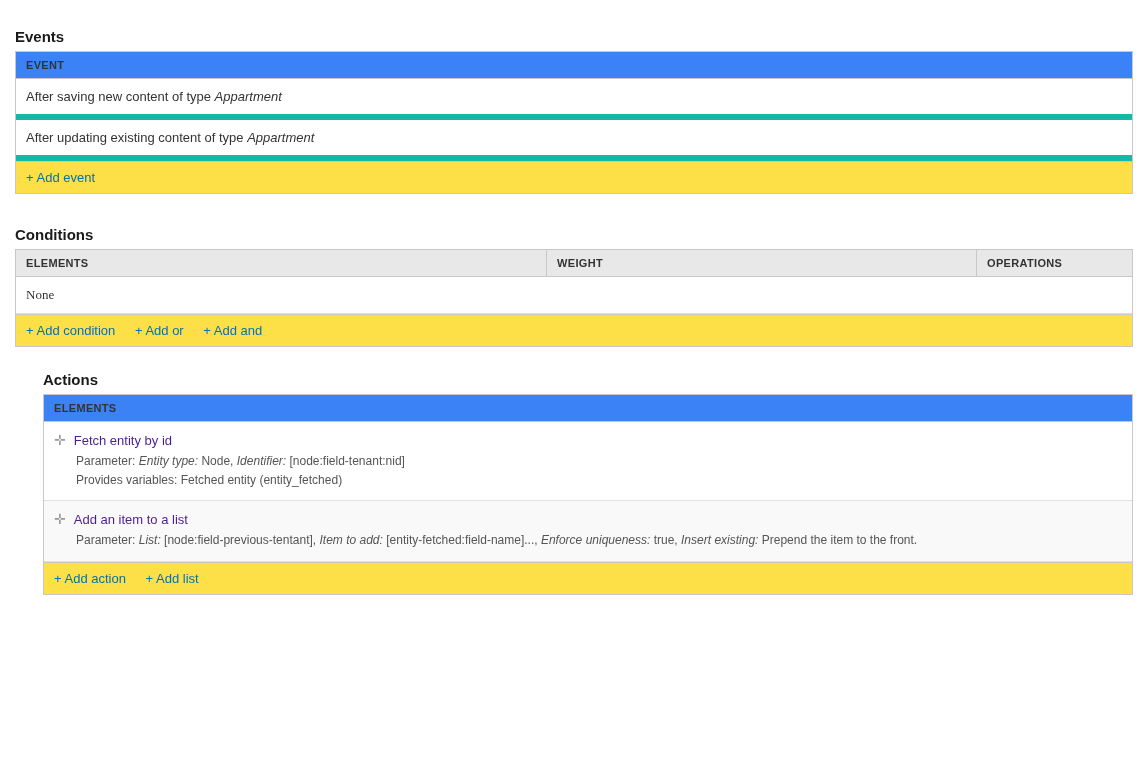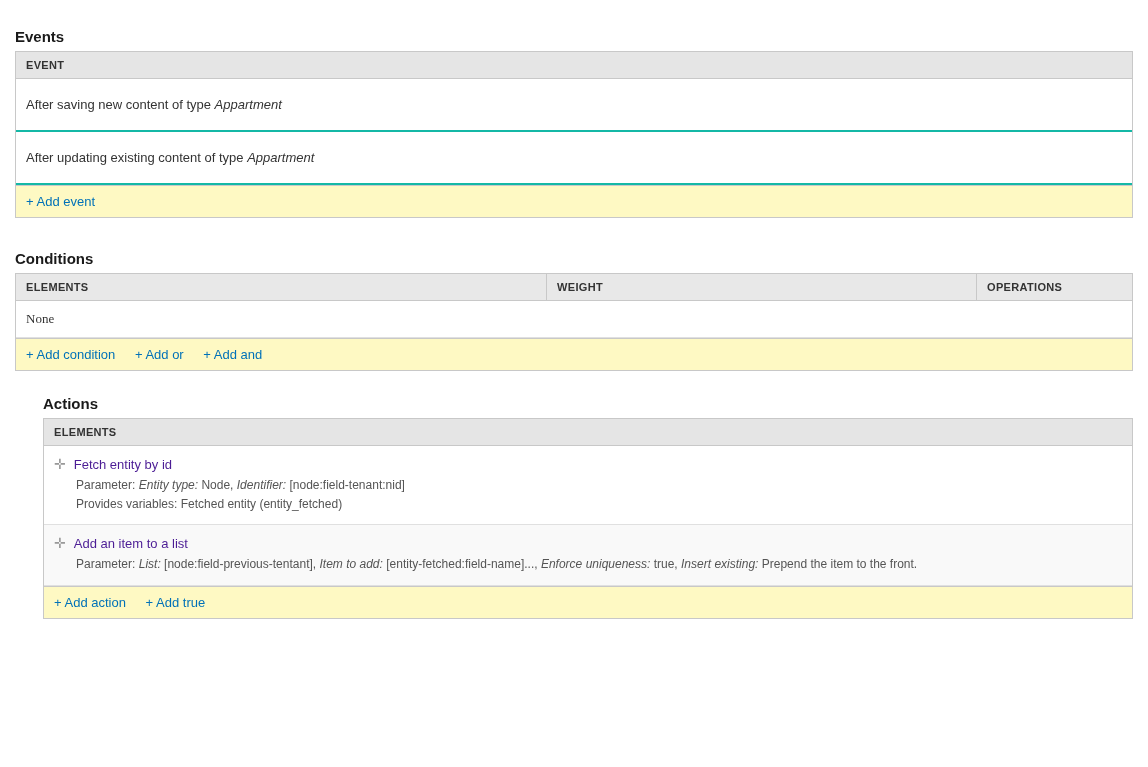--- a/index.html
+++ b/index.html
@@ -37,26 +37,26 @@
       color: #333;
       text-transform: uppercase;
       letter-spacing: 0.03em;
     }
 
     .col-elements { flex: 0 0 530px; }
     .col-weight { flex: 0 0 430px; border-left: 1px solid #c8c8c8; }
     .col-operations { flex: 1; border-left: 1px solid #c8c8c8; }
 
     .table-row-events {
-      padding: 18px 10px;
-      border-bottom: 2px solid #14b8a6;
+      padding: 10px 10px;
+      border-bottom: 6px solid #14b8a6;
     }
 
     .add-row {
-      background: #fef9c3;
+      background: #fde047;
       padding: 8px 10px;
       border-top: 1px solid #c8c8c8;
     }
 
     .add-link {
       color: #0071b8;
       text-decoration: none;
       cursor: pointer;
       margin-right: 16px;
     }
@@ -107,21 +107,21 @@
     }
 
     .none-text {
       padding: 10px 10px;
       color: #333;
       border-bottom: 1px solid #e0e0e0;
       font-family: Liberation Serif, serif;
     }
 
     .events-header-row {
-      background: #e5e5e5;
+      background: #3b82f6;
       border-bottom: 1px solid #c8c8c8;
       padding: 7px 10px;
       font-size: 11px;
       font-weight: bold;
       color: #333;
       text-transform: uppercase;
       letter-spacing: 0.03em;
     }
   </style>
 </head>
@@ -189,16 +189,16 @@
         <span class="drag-handle">✛</span>
         <a class="action-title-link">Add an item to a list</a>
       </div>
       <div class="action-params">
         <span>Parameter: </span><span class="italic-text">List:</span><span> [node:field-previous-tentant], </span><span class="italic-text">Item to add:</span><span> [entity-fetched:field-name]..., </span><span class="italic-text">Enforce uniqueness:</span><span> true, </span><span class="italic-text">Insert existing:</span><span> Prepend the item to the front.</span>
       </div>
     </div>
 
     <div class="add-row">
       <a class="add-link">+ Add action</a>
-      <a class="add-link">+ Add true</a>
+      <a class="add-link">+ Add list</a>
     </div>
   </div>
 </div>
 
 </body></html>

